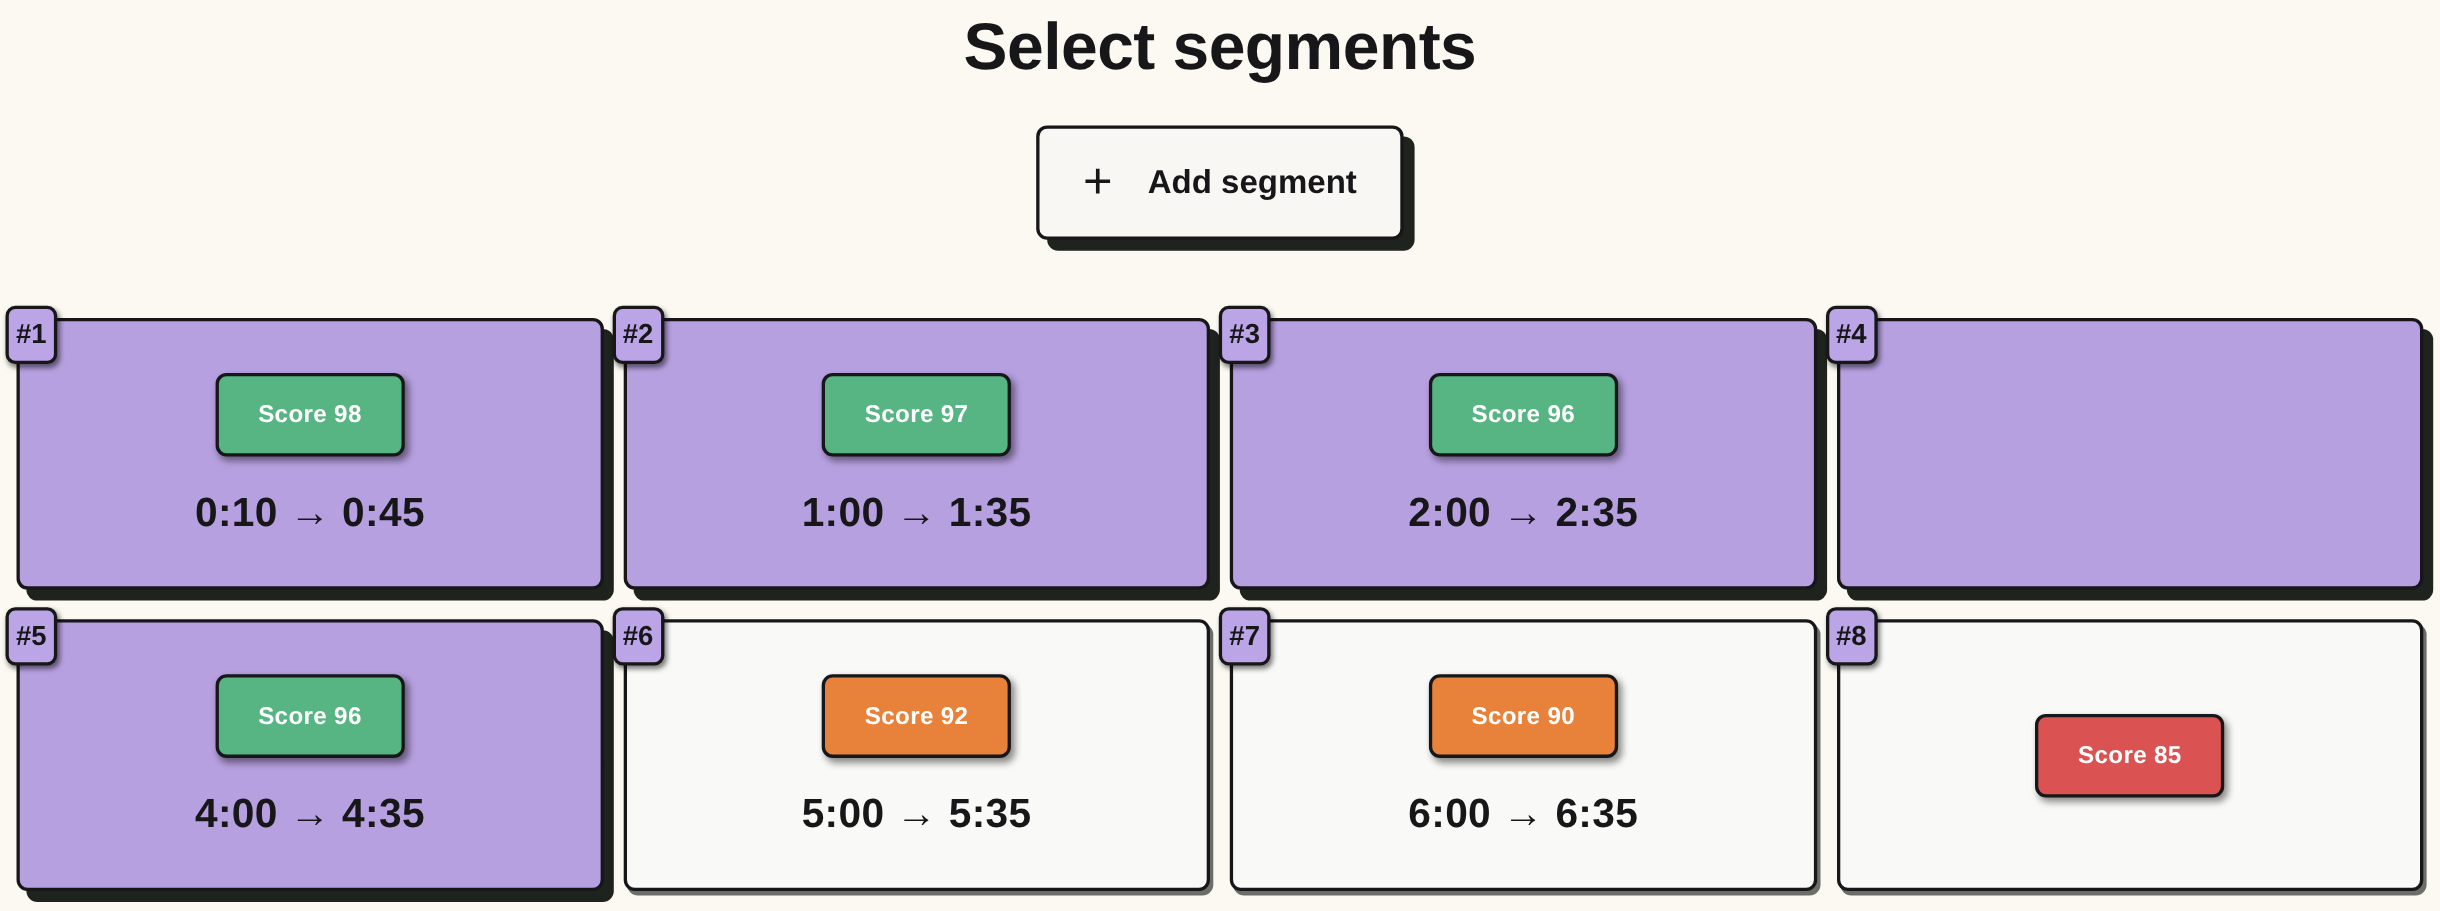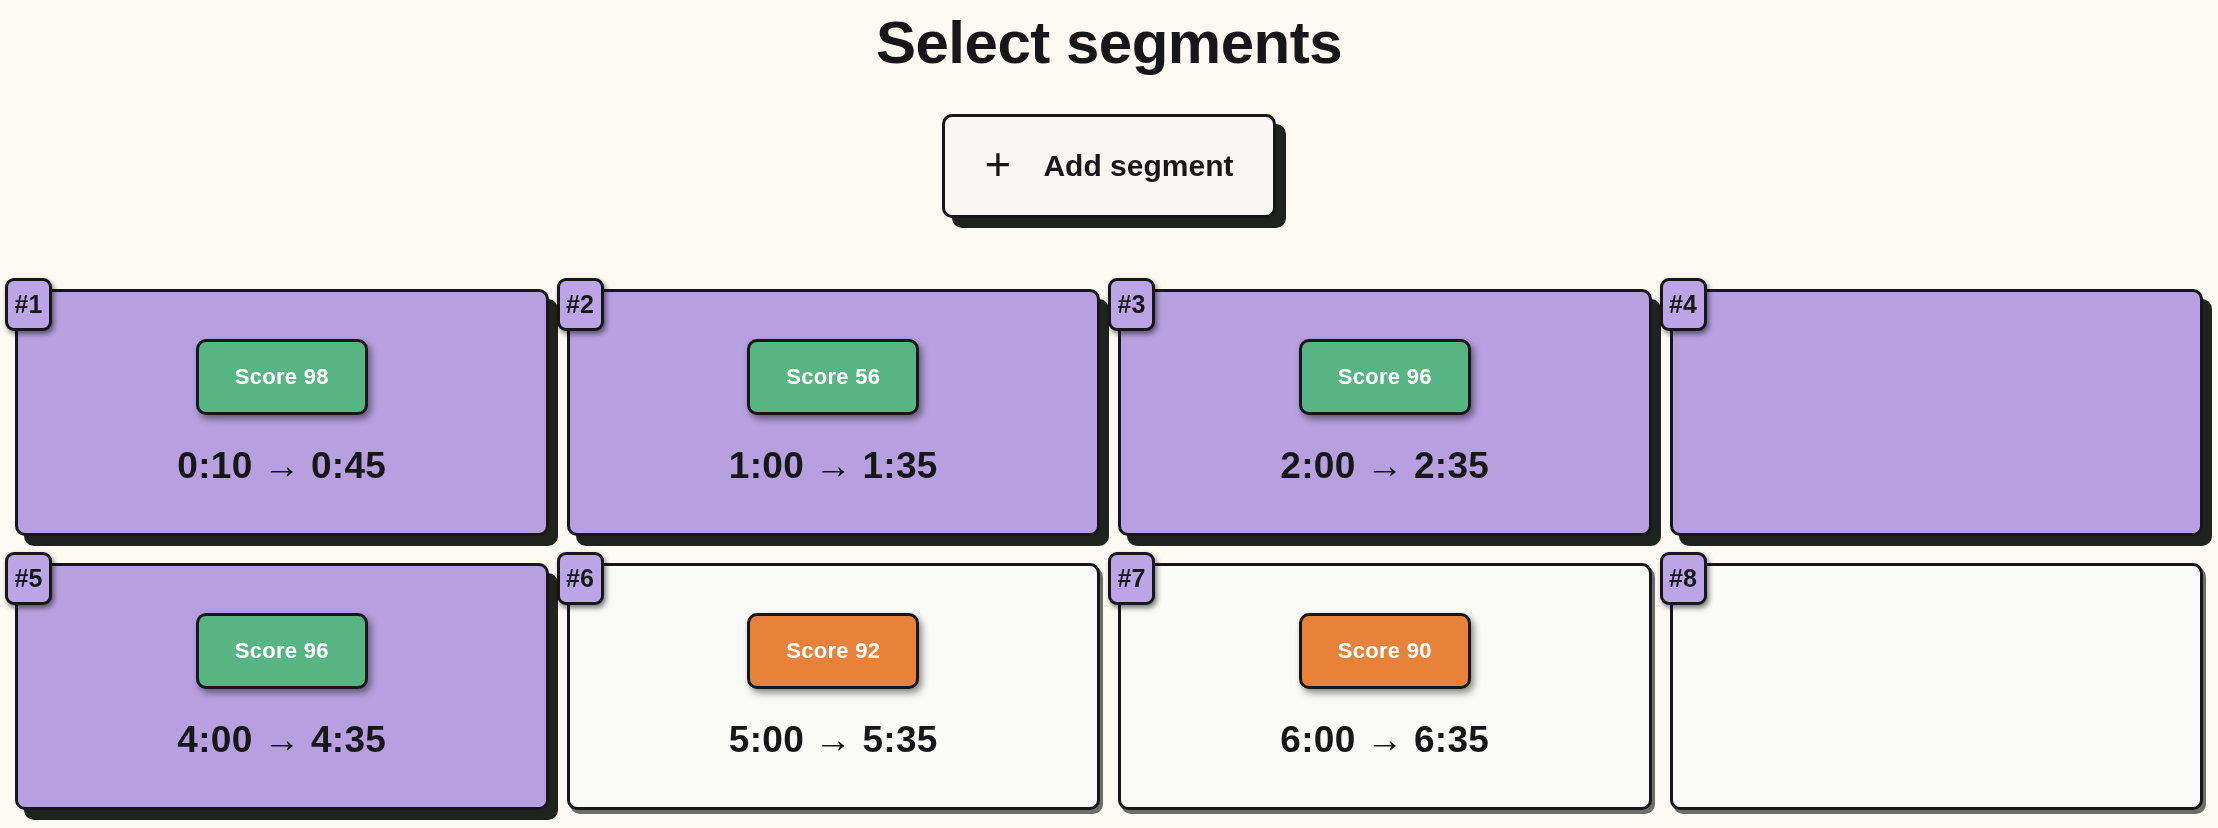--- a/index.html
+++ b/index.html
@@ -148,21 +148,21 @@
 
 <div class="segments-grid">
   <article class="card selected">
     <span class="badge">#1</span>
     <div class="pill green">Score 98</div>
     <div class="time">0:10 → 0:45</div>
   </article>
 
   <article class="card selected">
     <span class="badge">#2</span>
-    <div class="pill green">Score 56</div>
+    <div class="pill green">Score 97</div>
     <div class="time">1:00 → 1:35</div>
   </article>
 
   <article class="card selected">
     <span class="badge">#3</span>
     <div class="pill green">Score 96</div>
     <div class="time">2:00 → 2:35</div>
   </article>
 
   <article class="card selected">
@@ -182,14 +182,15 @@
   </article>
 
   <article class="card unselected">
     <span class="badge">#7</span>
     <div class="pill orange">Score 90</div>
     <div class="time">6:00 → 6:35</div>
   </article>
 
   <article class="card unselected">
     <span class="badge">#8</span>
+    <div class="pill red">Score 85</div>
   </article>
 </div>
 
 </body></html>

